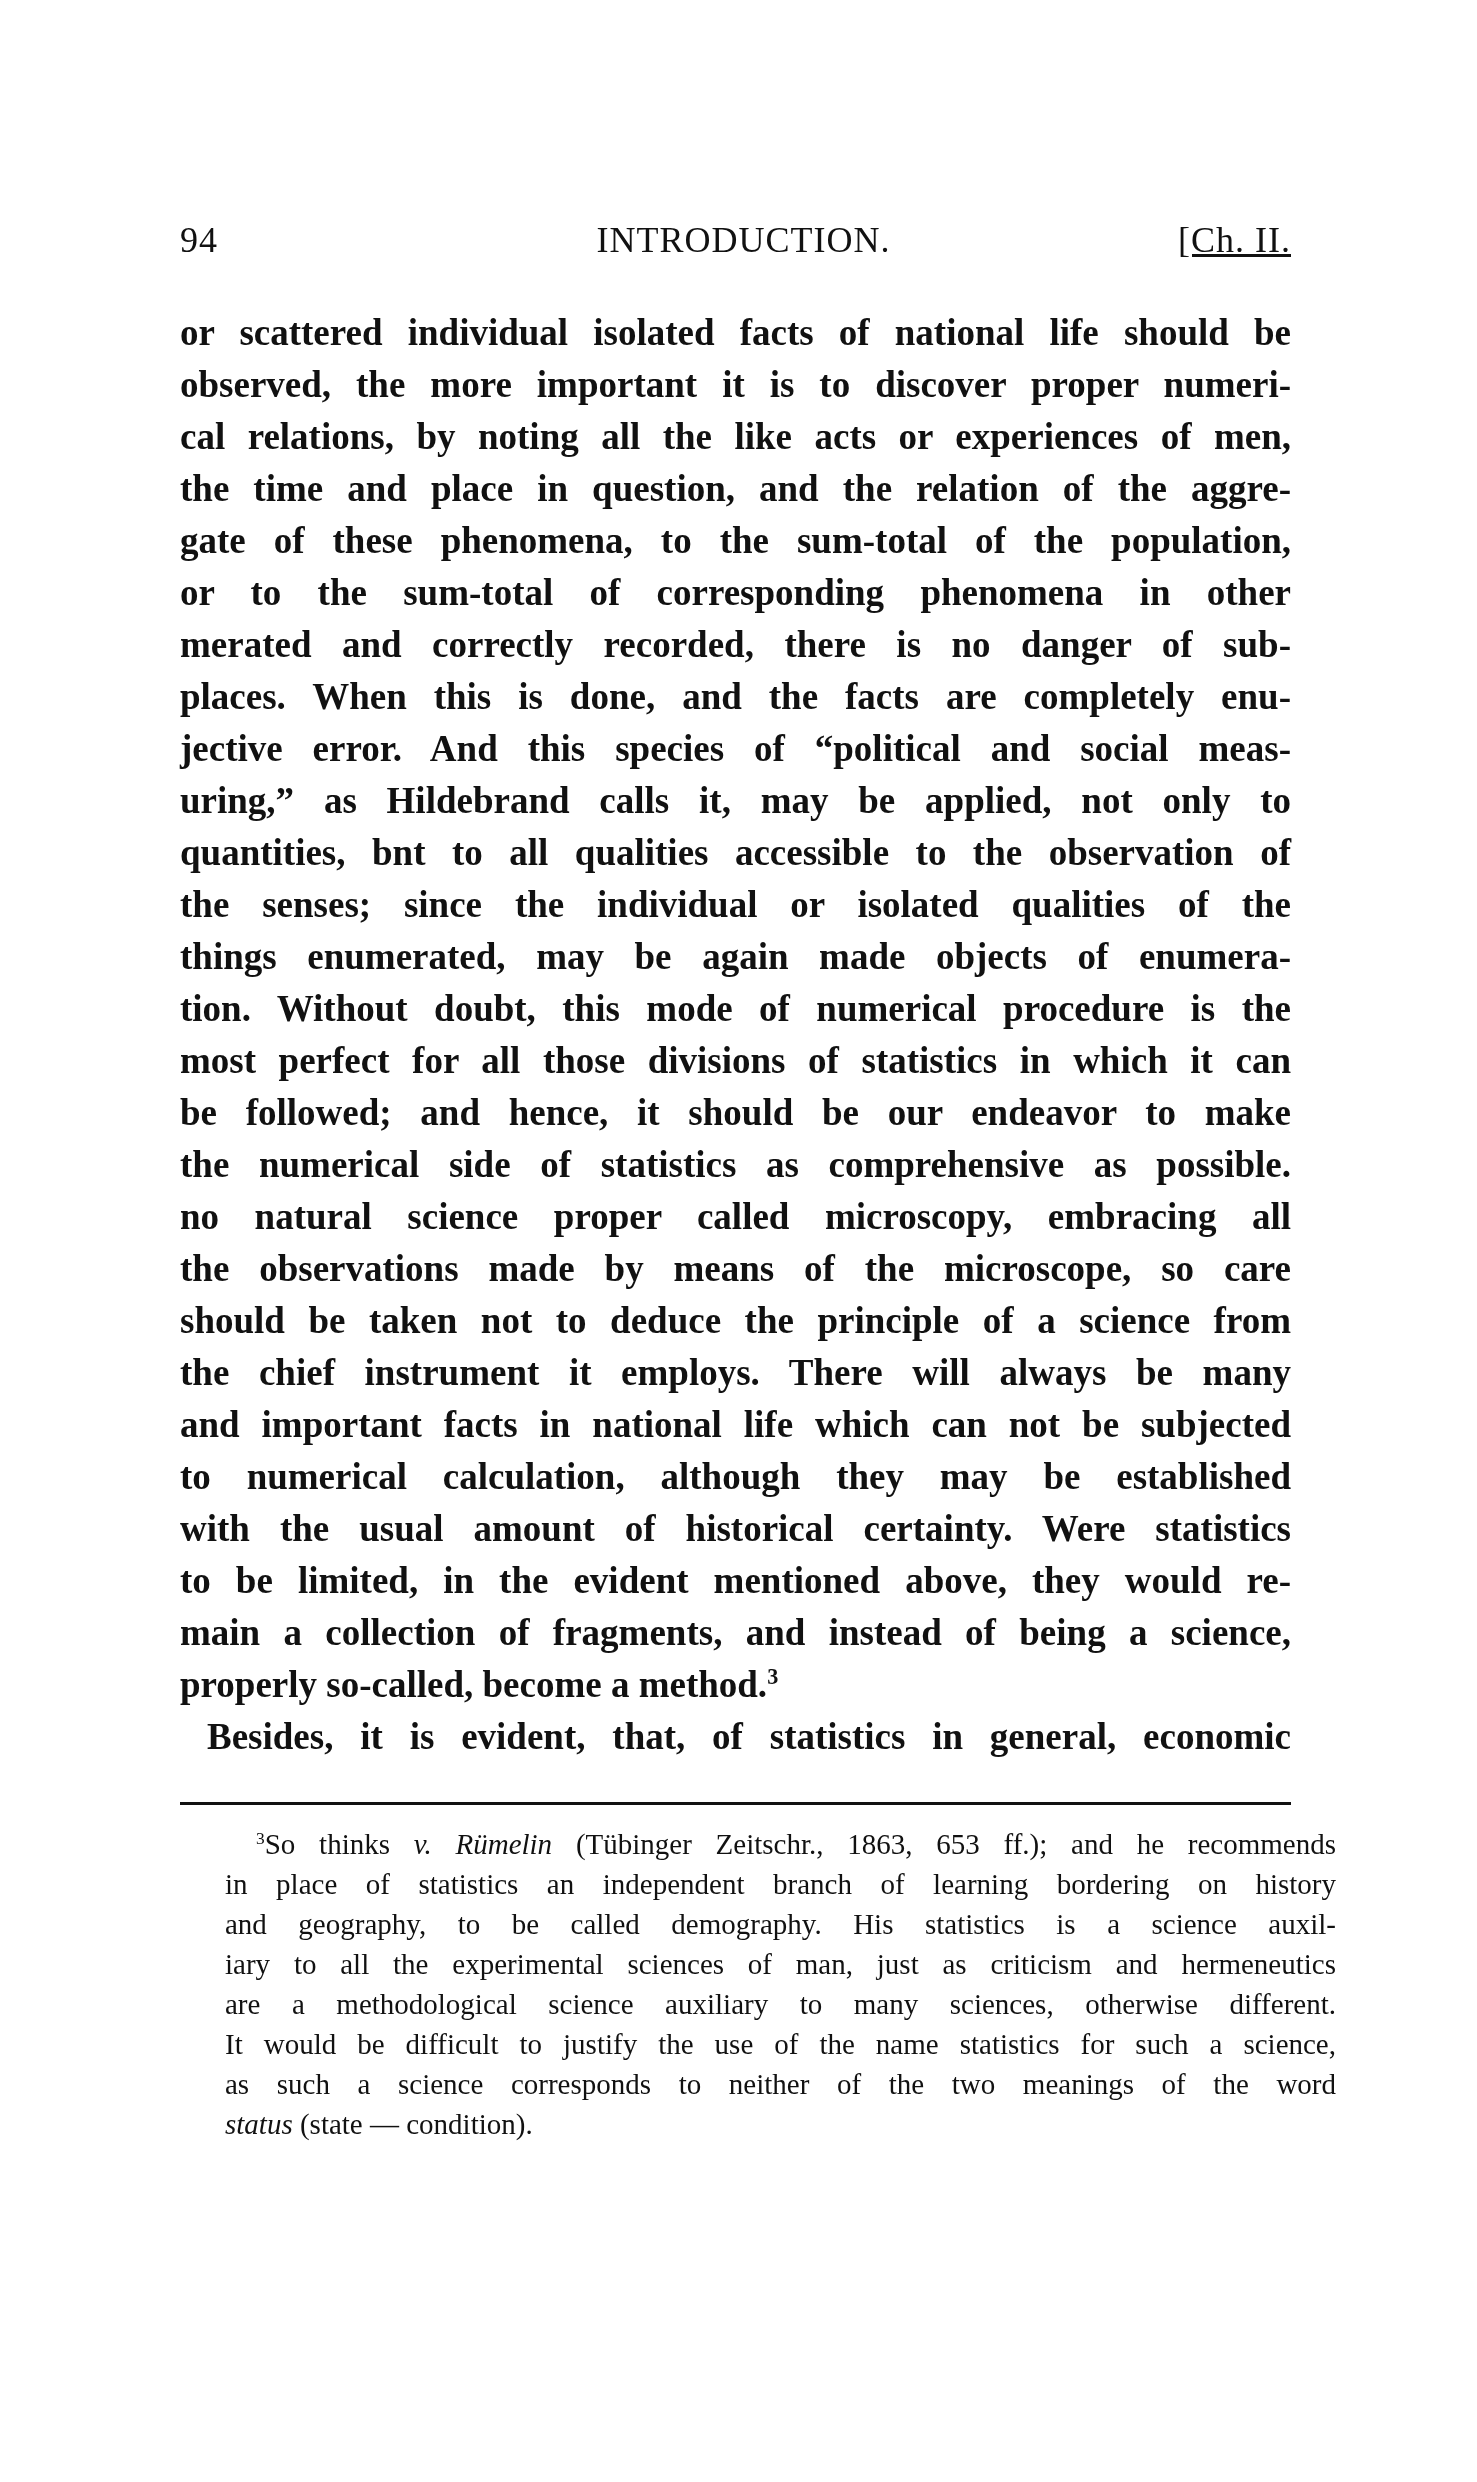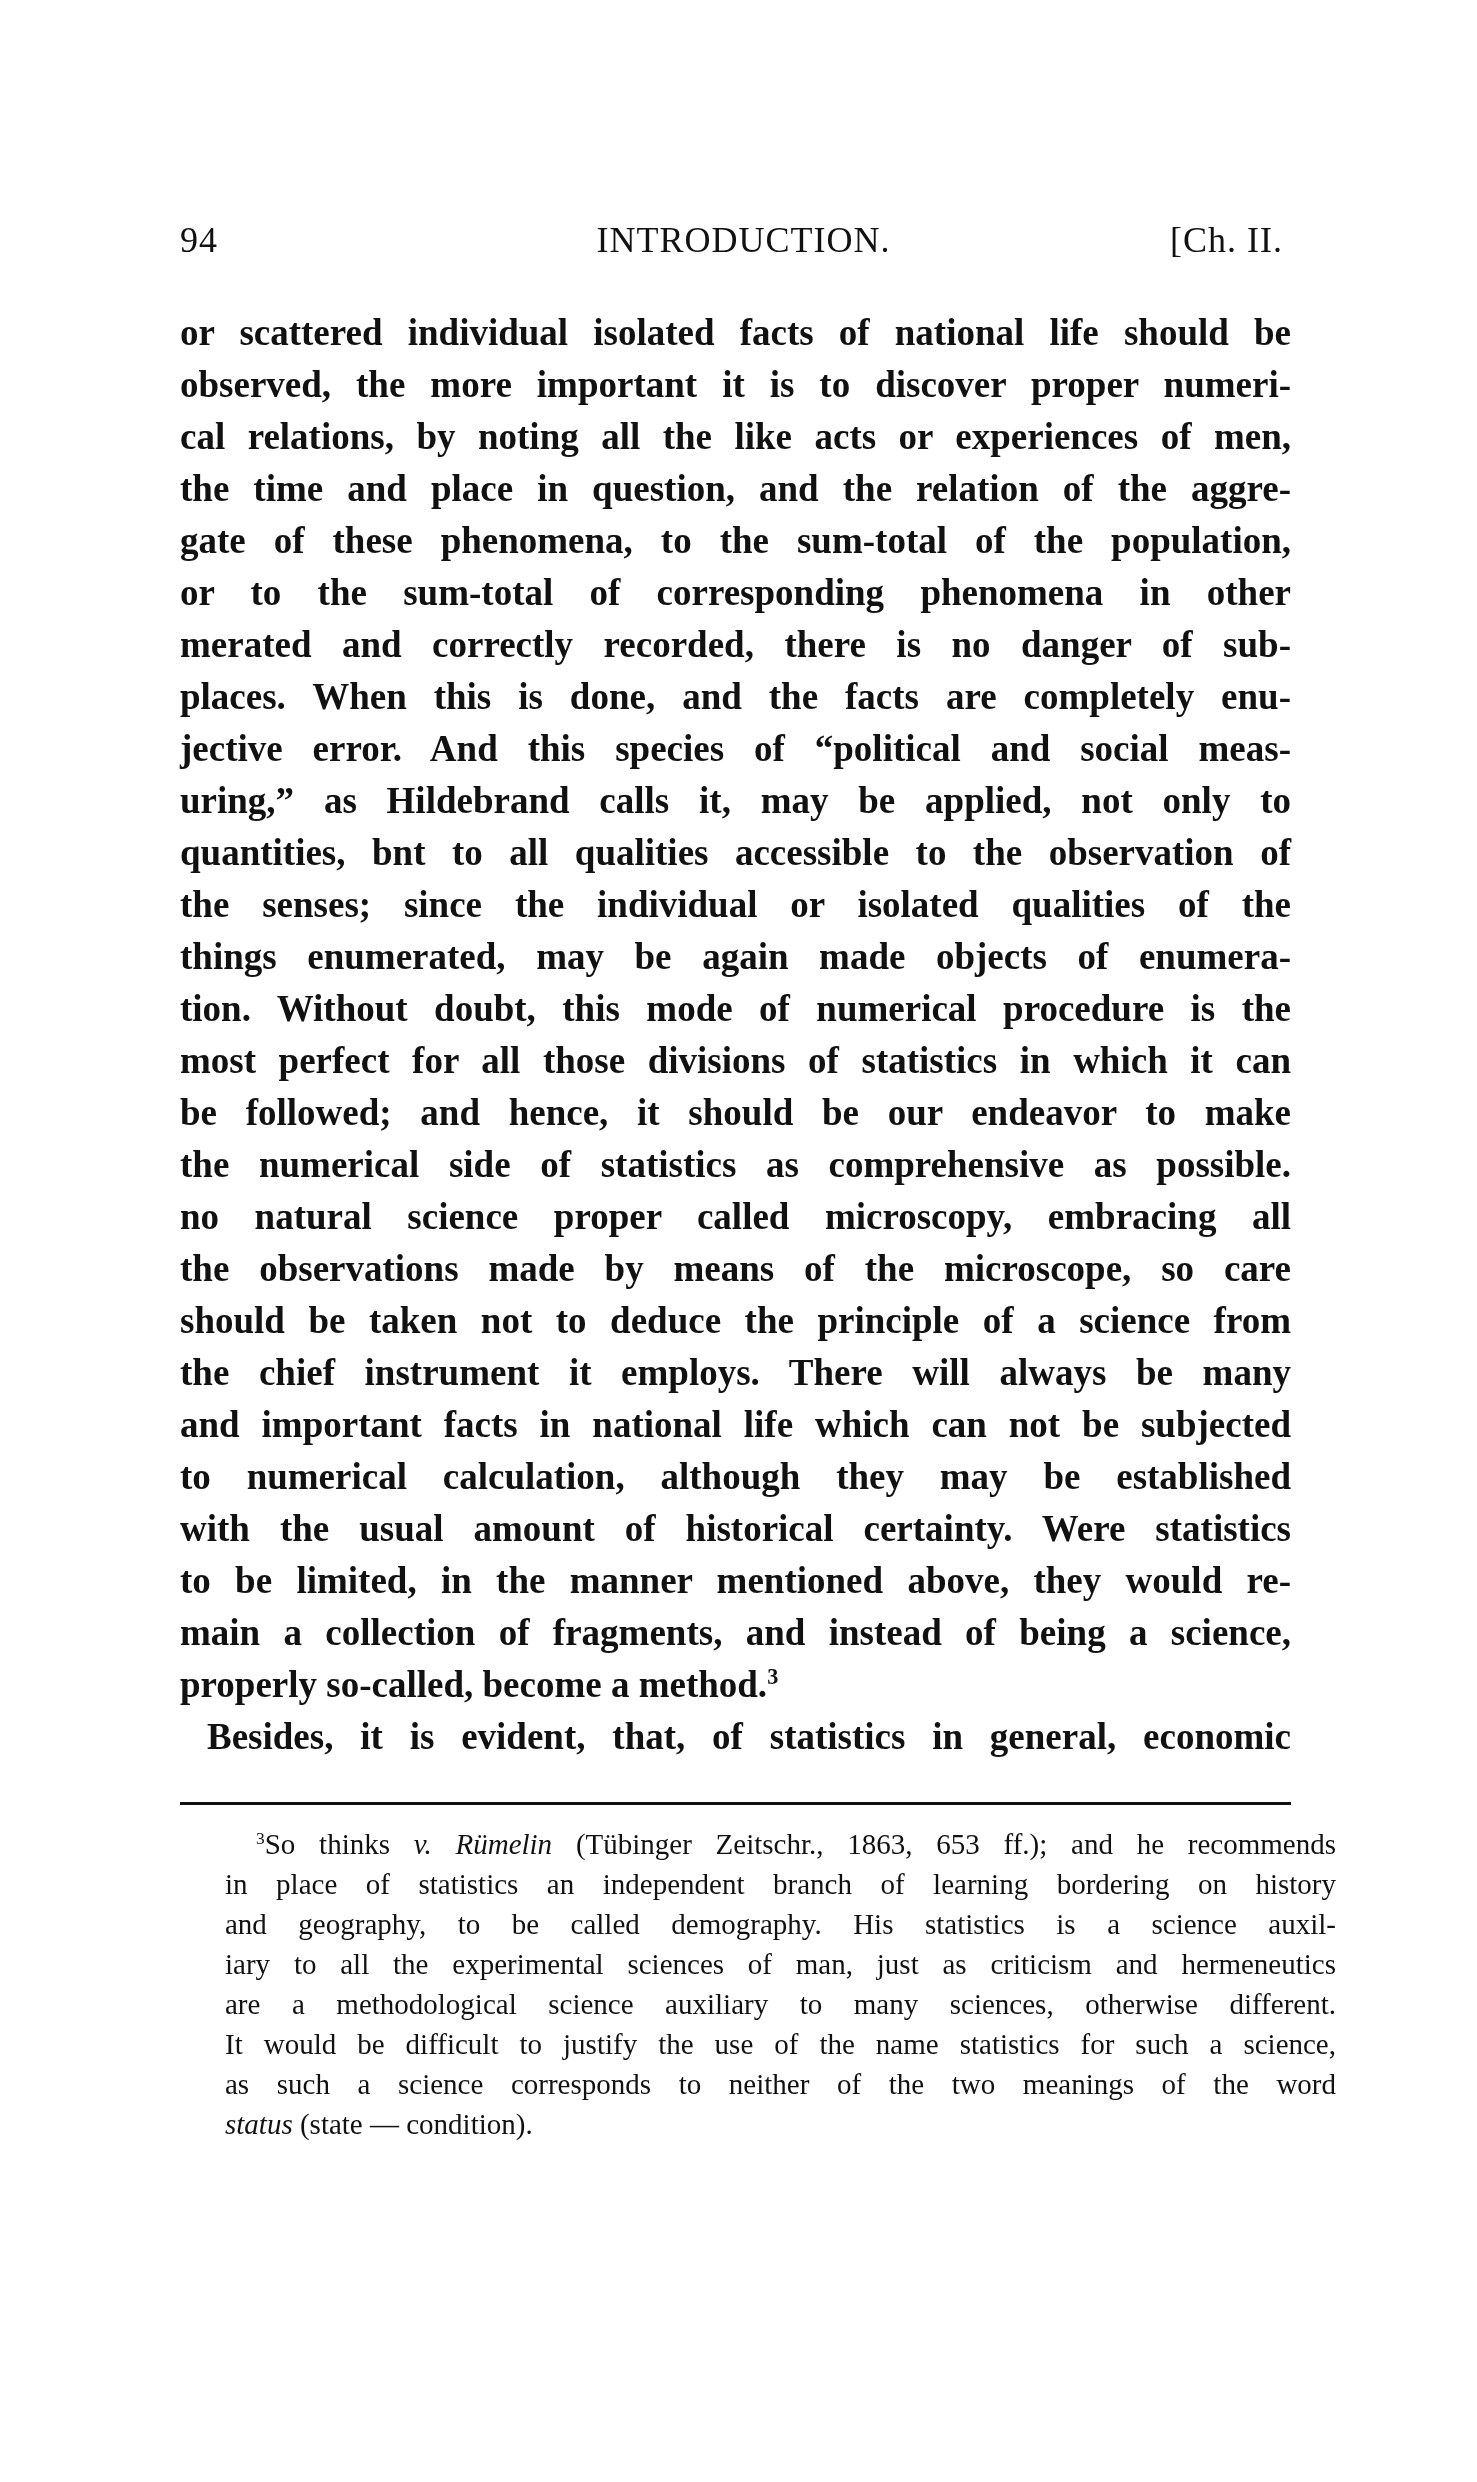--- a/index.html
+++ b/index.html
@@ -2,21 +2,21 @@
 <html><head>
 <meta charset="utf-8">
 <style>
   html, body { margin: 0; padding: 0; background: #ffffff; }
   body { width: 1478px; height: 2482px; position: relative; overflow: hidden;
          font-family: "Liberation Serif", "DejaVu Serif", serif; color: #111; }
   .header { position: absolute; top: 219px; left: 180px; width: 1111px; height: 39px;
             font-size: 36px; letter-spacing: 1px; }
   .header .pn { position: absolute; left: 0; top: 0; }
   .header .title { position: absolute; left: 16px; right: 0; text-align: center; top: 0; }
-  .header .ch { position: absolute; right: 8px; top: 0; }
+  .header .ch { position: absolute; right: 0; top: 0; text-decoration: underline; }
   .body { position: absolute; top: 307px; left: 180px; width: 1111px; font-weight: bold; }
   .line { height: 52px; line-height: 52px; font-size: 37px; white-space: nowrap;
           text-align: justify; text-align-last: justify; }
   .line.last { text-align-last: left; }
   .line.indent { padding-left: 27px; }
   .rule { position: absolute; top: 1802px; left: 180px; width: 1111px; height: 2.9px; background: #111; }
   .notes { position: absolute; top: 1824px; left: 180px; width: 1111px; margin-left: 45px; }
   .nline { height: 40px; line-height: 40px; font-size: 29px; white-space: nowrap;
            text-align: justify; text-align-last: justify; }
   .nline.last { text-align-last: left; }
@@ -51,21 +51,21 @@
     <div class="line">most perfect for all those divisions of statistics in which it can</div>
     <div class="line">be followed; and hence, it should be our endeavor to make</div>
     <div class="line">the numerical side of statistics as comprehensive as possible.</div>
     <div class="line">no natural science proper called microscopy, embracing all</div>
     <div class="line">the observations made by means of the microscope, so care</div>
     <div class="line">should be taken not to deduce the principle of a science from</div>
     <div class="line">the chief instrument it employs.  There will always be many</div>
     <div class="line">and important facts in national life which can not be subjected</div>
     <div class="line">to numerical calculation, although they may be established</div>
     <div class="line">with the usual amount of historical certainty.  Were statistics</div>
-    <div class="line">to be limited, in the manner mentioned above, they would re-</div>
+    <div class="line">to be limited, in the evident mentioned above, they would re-</div>
     <div class="line">main a collection of fragments, and instead of being a science,</div>
     <div class="line last"><span>properly so-called, become a method.</span><sup>3</sup></div>
     <div class="line indent">Besides, it is evident, that, of statistics in general, economic</div>
   </div>
 
 <div class="rule"></div>
 
 <div class="notes" id="notes">
     <div class="nline indent"><sup>3</sup><span>So thinks </span><i>v. Rümelin</i><span> (Tübinger Zeitschr., 1863, 653 ff.); and he recommends</span></div>
     <div class="nline">in place of statistics an independent branch of learning bordering on history</div>

